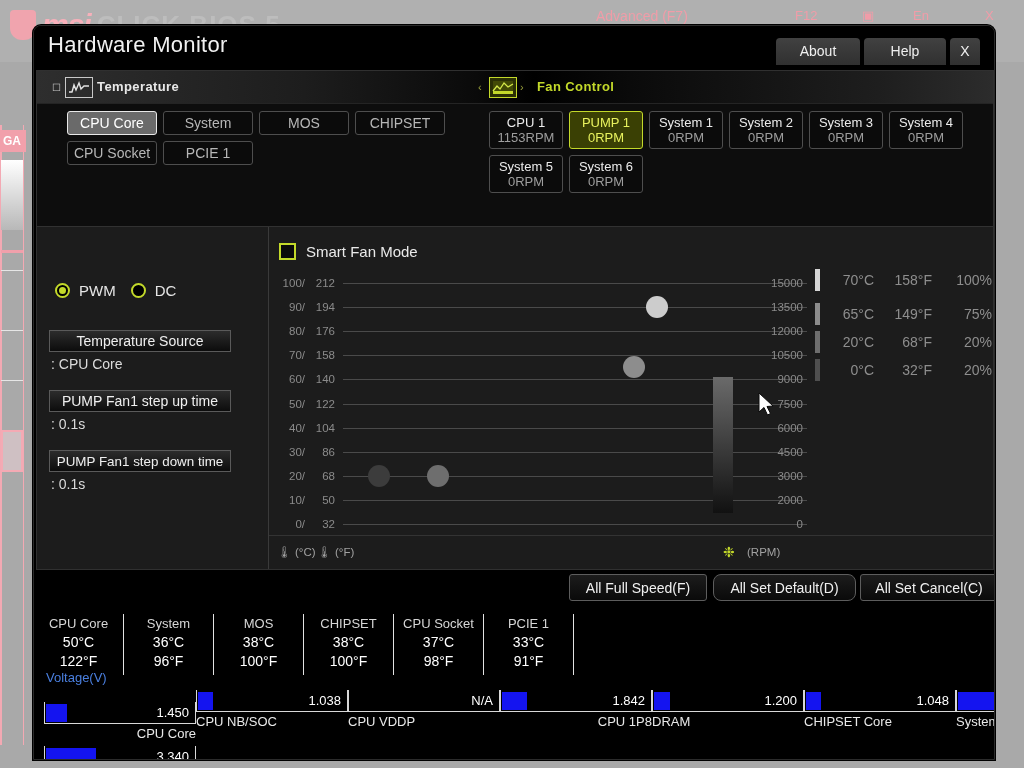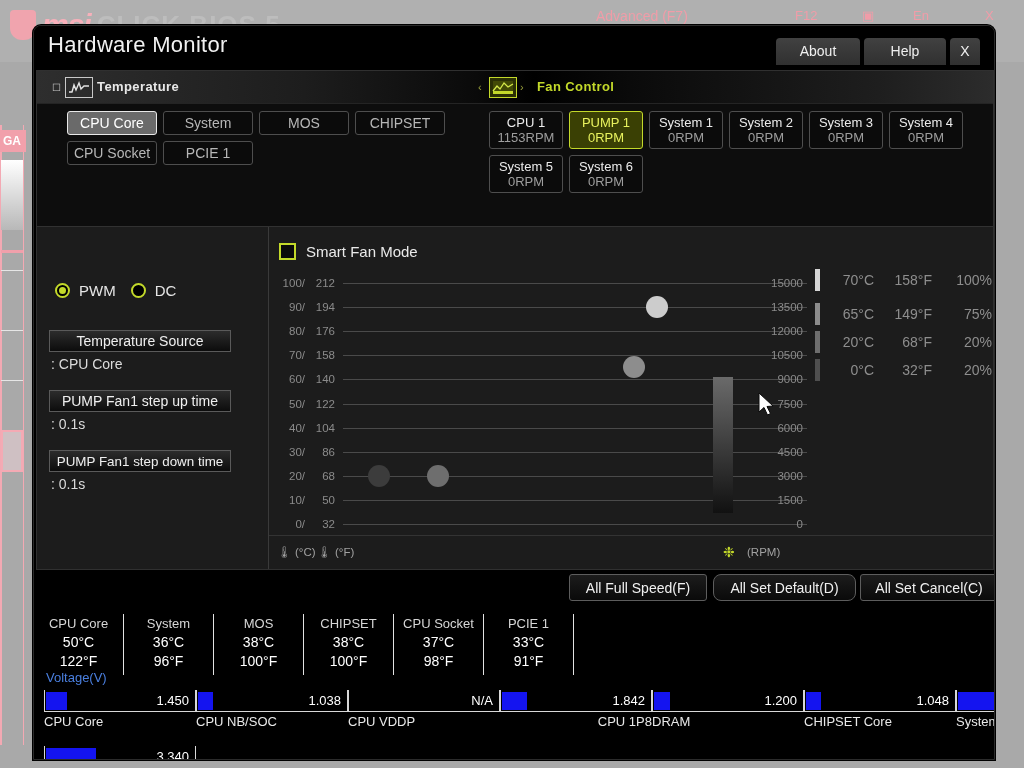--- a/index.html
+++ b/index.html
@@ -474,21 +474,21 @@
           <div id="rlabel-host">
               <div class="rlabel" style="top: 8px;">15000</div>
               <div class="rlabel" style="top: 32.1px;">13500</div>
               <div class="rlabel" style="top: 56.2px;">12000</div>
               <div class="rlabel" style="top: 80.3px;">10500</div>
               <div class="rlabel" style="top: 104.4px;">9000</div>
               <div class="rlabel" style="top: 128.5px;">7500</div>
               <div class="rlabel" style="top: 152.6px;">6000</div>
               <div class="rlabel" style="top: 176.7px;">4500</div>
               <div class="rlabel" style="top: 200.8px;">3000</div>
-              <div class="rlabel" style="top: 224.9px;">1500</div>
+              <div class="rlabel" style="top: 224.9px;">2000</div>
               <div class="rlabel" style="top: 249px;">0</div>
             </div>
           <div id="knob-host">
               <div class="knob" title="0°C / 20%" style="left: 98.92px; top: 195.8px; background: rgb(60, 60, 60);"></div>
               <div class="knob" title="20°C / 20%" style="left: 158.2px; top: 195.8px; background: rgb(110, 110, 110);"></div>
               <div class="knob" title="65°C / 75%" style="left: 354.28px; top: 87.35px; background: rgb(141, 141, 141);"></div>
               <div class="knob" title="70°C / 100%" style="left: 377.08px; top: 27.1px; background: rgb(204, 204, 204);"></div>
             </div>
           <div class="vbar" style="top:108px;height:136px"></div>
           <div id="legend-host">
@@ -565,21 +565,21 @@
       </div>
       <div class="tsum">
         <div class="n">PCIE 1</div>
         <div class="c">33°C</div>
         <div class="f">91°F</div>
       </div>
     </div>
 
   <div id="volt-title">Voltage(V)</div>
   <div id="volt-area">
-      <div class="vcell" style="left: 0px; top: 0px; width: 152px;">
+      <div class="vcell" style="left: 0px; top: 12px; width: 152px; text-align: right;">
         <div class="vtrack">
           <div class="vfill" style="width: 20.72px; background: rgb(20, 20, 240);"></div>
           <div class="vnum" style="right: 6px;">1.450</div>
         </div>
         <div class="vname">CPU Core</div>
       </div>
       <div class="vcell" style="left: 152px; top: 0px; width: 152px;">
         <div class="vtrack">
           <div class="vfill" style="width: 14.8px; background: rgb(20, 20, 240);"></div>
           <div class="vnum" style="right: 6px;">1.038</div>

